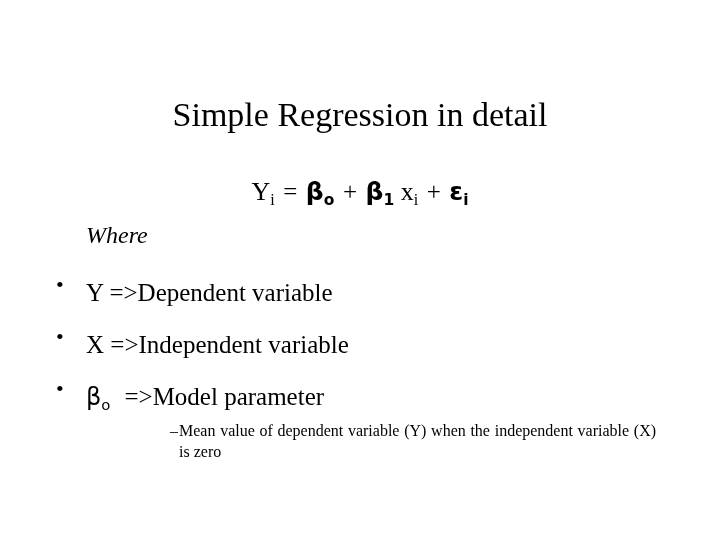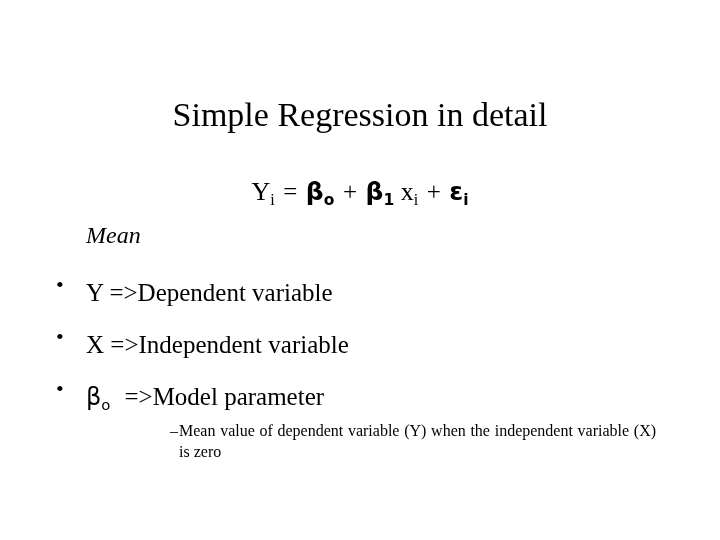--- a/index.html
+++ b/index.html
@@ -159,21 +159,21 @@
     <span class="var"><span>Y</span><sub>i</sub></span>
     <span class="op">=</span>
     <span class="sym"><span>β</span><sub>o</sub></span>
     <span class="op">+</span>
     <span class="sym"><span>β</span><sub>1</sub></span>
     <span class="var"><span>x</span><sub>i</sub></span>
     <span class="op">+</span>
     <span class="sym"><span>ε</span><sub>i</sub></span>
   </div>
 
-  <div class="where">Mean</div>
+  <div class="where">Where</div>
 
   <div class="bullets">
 
     <div class="bullet-row">
       <span class="bullet-marker">•</span>
       <span class="bullet-text">Y =&gt;Dependent variable</span>
     </div>
 
     <div class="bullet-row">
       <span class="bullet-marker">•</span>

